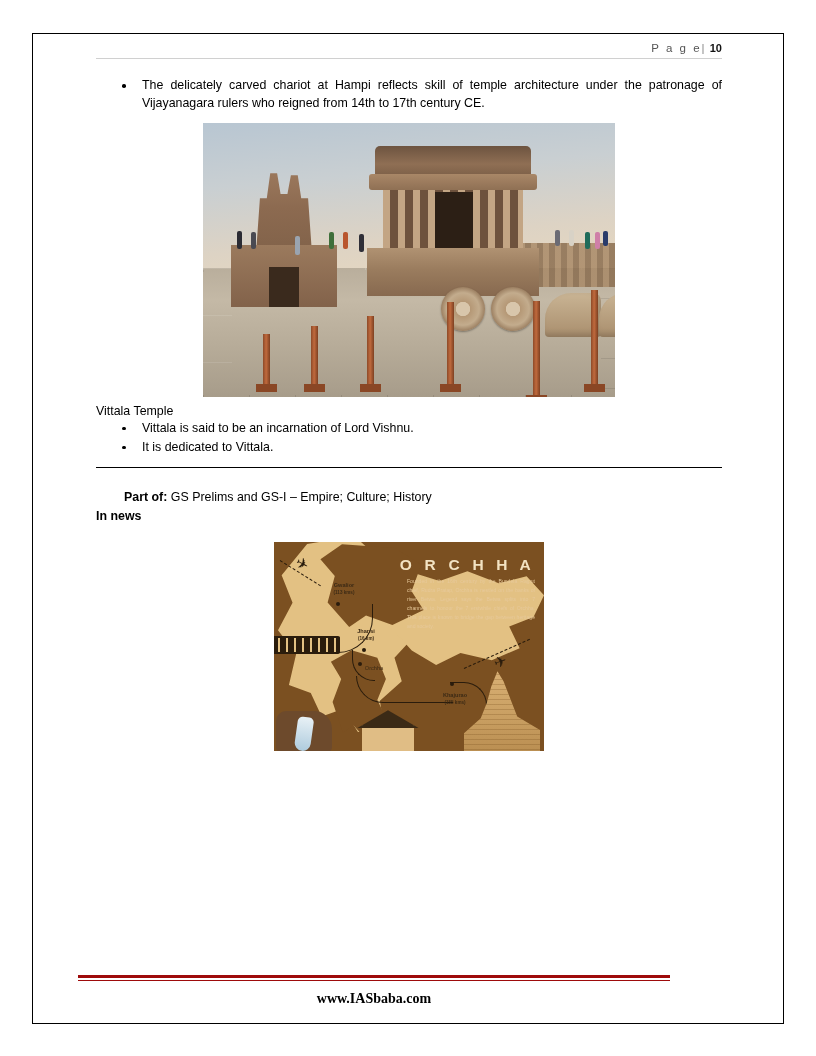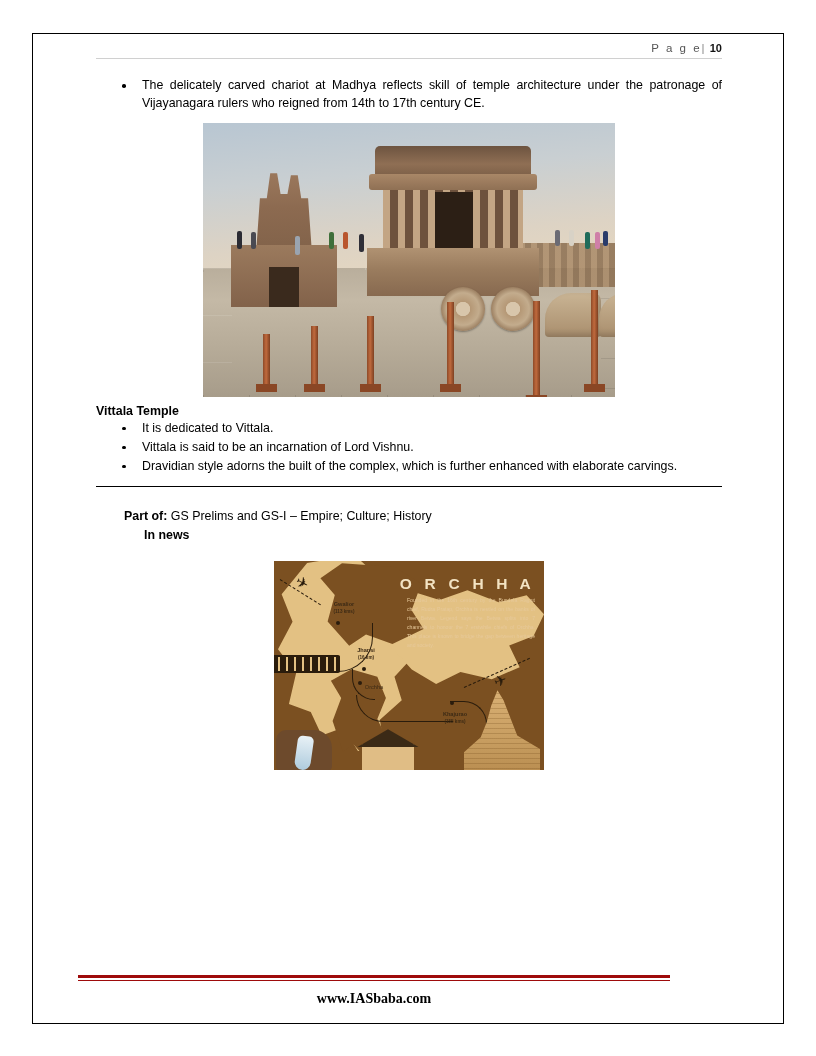--- a/index.html
+++ b/index.html
@@ -56,21 +56,21 @@
     content:"";
     position:absolute;
     left:26px; top:7px;
     width:3.5px;height:3.5px;
     background:#000;
     border-radius:50%;
   }
   .intro{margin-top:18px;}
   .subhead{
     font-size:12.4px;
-    font-weight:bold;
+    font-weight:normal;
     margin-top:7px;
     margin-bottom:2px;
   }
   
   .figure-hampi{
     width:412px;height:274px;
     margin:10px auto 0 auto;
     position:relative;
     overflow:hidden;
     background:#cfc2ae;
@@ -187,21 +187,21 @@
     text-decoration:underline;
     display:inline-block;
     letter-spacing:.1px;
   }
   .partof{
     margin-top:20px;
     font-size:12.4px;
     line-height:1.5;
   }
   .partof b{font-weight:bold;padding-left:28px;}
-  .innews{font-size:12.4px;font-weight:bold;line-height:1.5;margin-left:48px;}
+  .innews{font-size:12.4px;font-weight:bold;line-height:1.5;}
   .bullets.second{margin-top:22px;}
   
   .figure-map{
     width:270px;height:209px;
     margin:17px auto 0 auto;
     position:relative;overflow:hidden;
     background:#7b5021;
   }
   .map-land{
     position:absolute;left:4px;top:-6px;width:182px;height:196px;
@@ -332,21 +332,21 @@
 <div class="content">
 
   
   <div class="header">
     <span>P a g e</span><span class="bar">|</span> <span class="pg-num">10</span>
   </div>
   <div class="header-rule"></div>
 
   
   <ul class="bullets intro">
-    <li>The delicately carved chariot at Madhya reflects skill of temple architecture under the patronage of Vijayanagara rulers who reigned from 14th to 17th century CE.</li>
+    <li>The delicately carved chariot at Hampi reflects skill of temple architecture under the patronage of Vijayanagara rulers who reigned from 14th to 17th century CE.</li>
   </ul>
 
   
   <div class="figure-hampi">
     <div class="sky"></div>
     <div class="ground"></div>
     <div class="bg-ruin"></div>
     <div class="gopuram"></div>
     <div class="gopuram-base"></div>
     <div class="gopuram-door"></div>
@@ -376,23 +376,22 @@
     <div class="person" style="left:352px;bottom:55%;height:16px;background:#6b6b74;"></div>
     <div class="person" style="left:366px;bottom:55%;height:16px;background:#d8d2c6;"></div>
     <div class="person" style="left:382px;bottom:54%;height:17px;background:#1f6b5a;"></div>
     <div class="person" style="left:392px;bottom:54%;height:17px;background:#cf7fa8;"></div>
     <div class="person" style="left:400px;bottom:55%;height:15px;background:#2a3c6b;"></div>
   </div>
 
   
   <div class="subhead">Vittala Temple</div>
   <ul class="bullets">
+    <li>Vittala is said to be an incarnation of Lord Vishnu.</li>
     <li>It is dedicated to Vittala.</li>
-    <li>Vittala is said to be an incarnation of Lord Vishnu.</li>
-    <li>Dravidian style adorns the built of the complex, which is further enhanced with elaborate carvings.</li>
   </ul>
 
   <div class="section-rule"></div>
 
   
 
   <div class="partof">
     <b>Part of:</b><span> GS Prelims and GS-I – Empire; Culture; History</span>
   </div>
   <div class="innews">In news</div>

